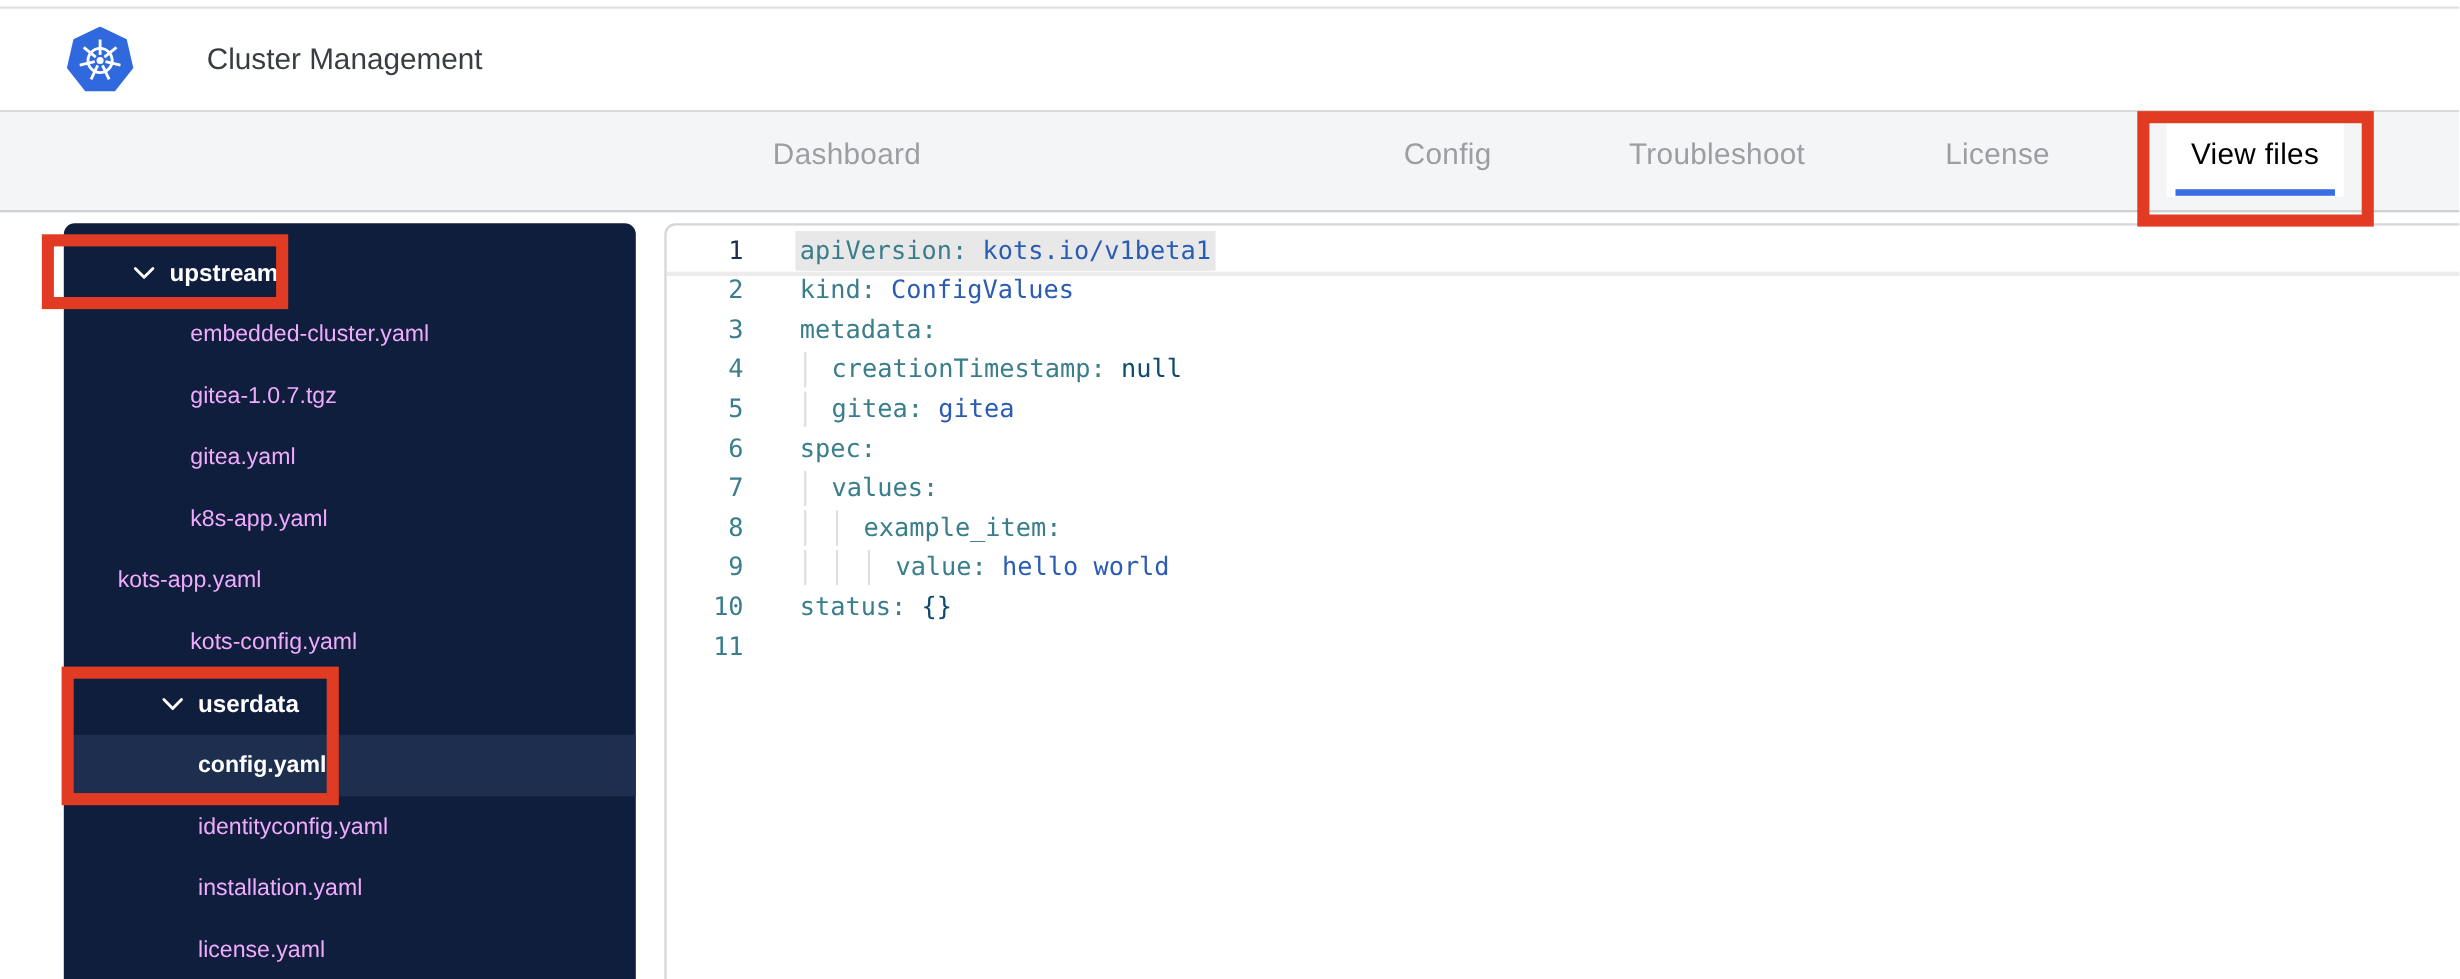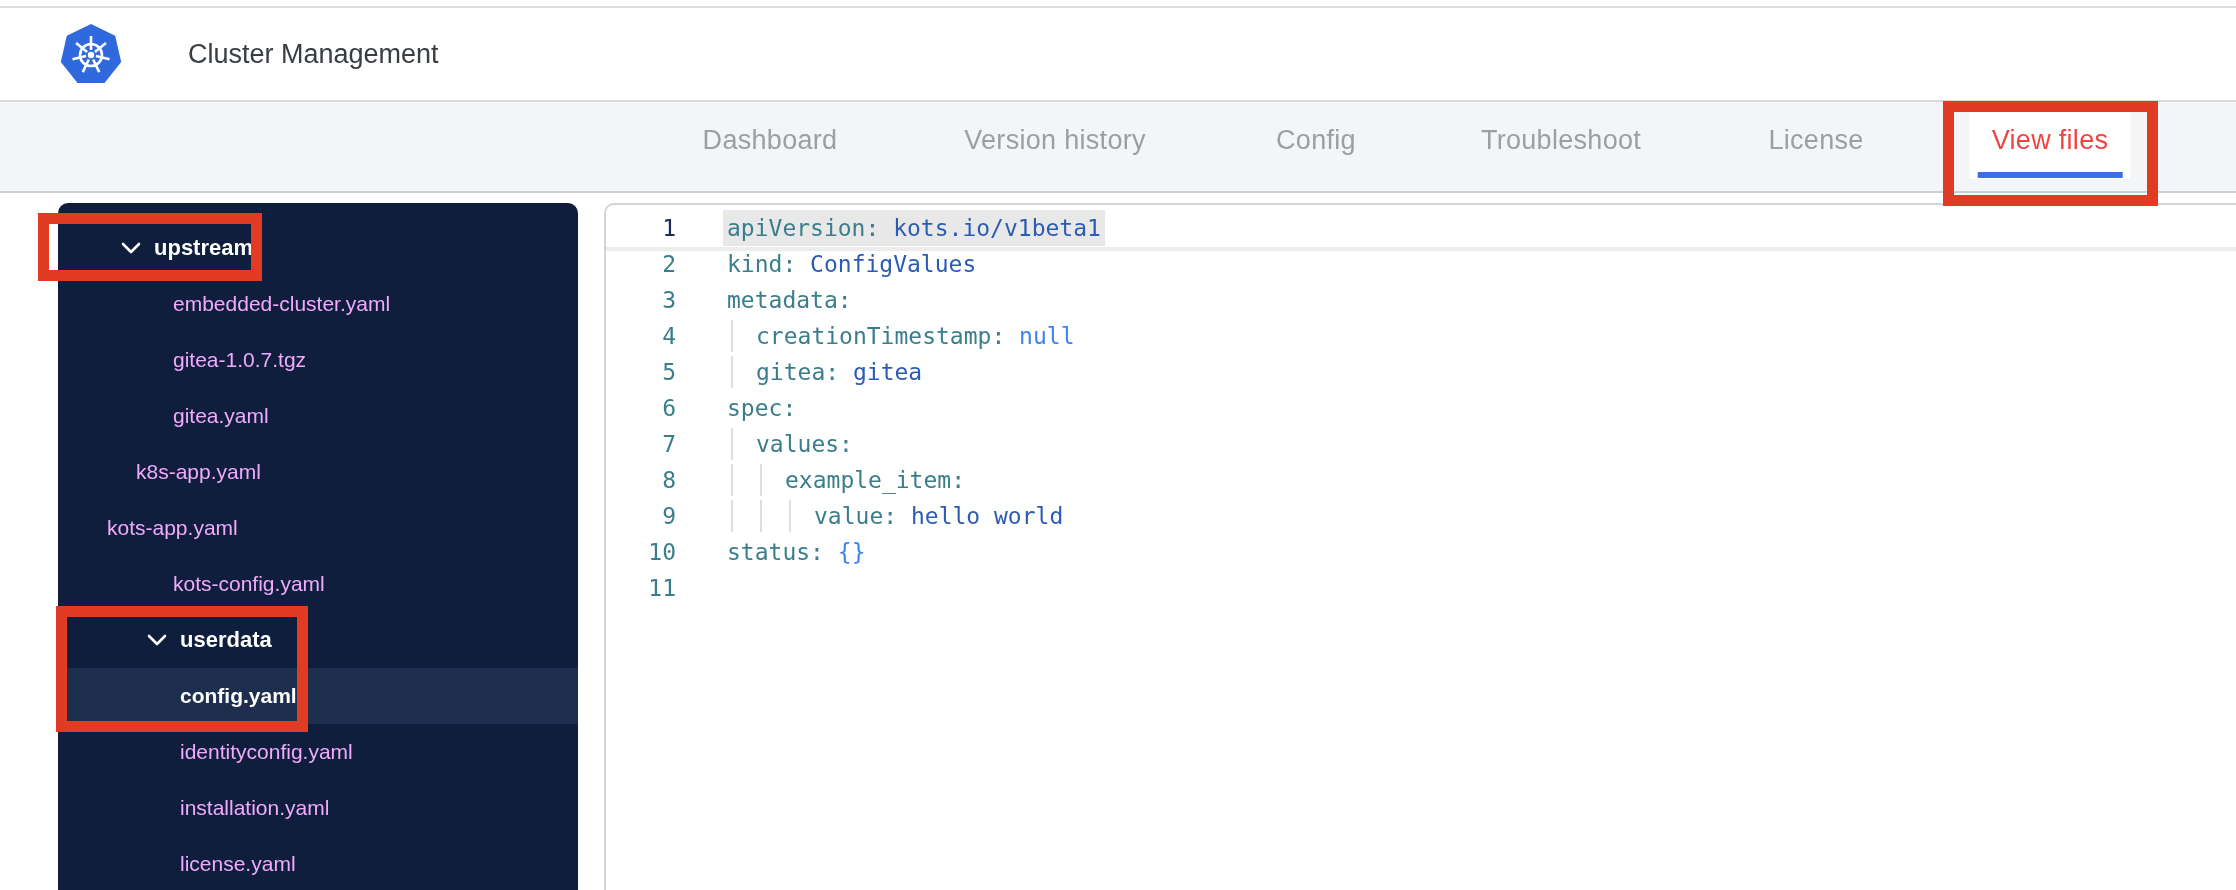--- a/index.html
+++ b/index.html
@@ -18,21 +18,21 @@
   .top-tab { display:flex; align-items:center; padding:0 30px; font-size:27px; color:#383d42;
              cursor:pointer; position:relative; }
   .top-tab.active::after { content:""; position:absolute; left:0; right:0; bottom:-2px; height:6px;
              background:var(--accent); }
 
   
   .subnav { position:relative; height:91px; background:#f4f5f6; border-bottom:2px solid #ccd0d3; }
   .subnav-item { position:absolute; top:0; height:77px; display:flex; align-items:center;
              transform:translateX(-50%); padding:0 22px; font-size:27px; letter-spacing:.3px;
              color:#9b9fa3; cursor:pointer; white-space:nowrap; }
-  .subnav-item.active { background:#fff; color:#ef4444; }
+  .subnav-item.active { background:#fff; color:#000000; }
   .subnav-item.active::after { content:""; position:absolute; left:8px; right:8px; bottom:1px;
              height:6px; background:var(--accent); }
 
   
   .sidebar { position:absolute; left:58px; top:203px; width:520px; height:687px;
              background:#0f1e3d; border-radius:10px 10px 0 0; padding-top:17px; overflow:hidden; }
   .tree-row { height:56px; display:flex; align-items:center; cursor:pointer; white-space:nowrap; }
   .tree-row.folder { color:#ffffff; font-weight:bold; font-size:22px; }
   .tree-row.file { color:#f0abfc; font-size:21px; }
   .tree-row.file.selected { background:#1e2e4f; color:#ffffff; font-weight:bold; }
@@ -43,21 +43,21 @@
             background:#fff; border:2px solid #d3d5d8; border-radius:10px; overflow:hidden; }
   .editor-inner { position:relative; padding-top:5px; font-family:"DejaVu Sans Mono", monospace;
             font-size:23px; }
   .code-row { position:relative; height:36px; line-height:36px; display:flex; }
   .gutter-num { width:70px; text-align:right; color:#3a7e8c; flex:0 0 auto; user-select:none; }
   .code-row.active .gutter-num { color:#1e2c54; }
   .code-text { margin-left:51px; position:relative; white-space:pre; }
   .code-text.selected-band { background:#e8e8e8; box-shadow:-4px 0 0 #e8e8e8, 4px 0 0 #e8e8e8; }
   .tok-key { color:#3a7e8c; }
   .tok-value { color:#2b5cb4; }
-  .tok-keyword { color:#3b82f6; }
+  .tok-keyword { color:#0c4a6e; }
   .indent-guide { position:absolute; top:2px; bottom:2px; width:2px; background:#dedede; }
   .active-line-strip { position:absolute; left:0; right:0; top:37px; height:4px;
             background:#ececec; }
 
   
   .anno { position:absolute; border:11px solid var(--anno); pointer-events:none; z-index:50; }
   .anno-upstream  { left:38px;   top:213px; width:224px; height:68px; }
   .anno-userdata  { left:56px;   top:606px; width:252px; height:126px; }
   .anno-viewfiles { left:1943px; top:101px; width:215px; height:105px; }
 </style>
@@ -87,23 +87,20 @@
         <div class="top-tab">
           <span>Cluster Management</span>
         </div>
       </div>
   </header>
 
   <nav class="subnav">
       <div class="subnav-item" style="left: 770px;">
         <span>Dashboard</span>
       </div>
-      <div class="subnav-item" style="left: 1055px;">
-        <span>Version history</span>
-      </div>
       <div class="subnav-item" style="left: 1316px;">
         <span>Config</span>
       </div>
       <div class="subnav-item" style="left: 1561px;">
         <span>Troubleshoot</span>
       </div>
       <div class="subnav-item" style="left: 1816px;">
         <span>License</span>
       </div>
       <div class="subnav-item active" style="left: 2050px;">
@@ -120,21 +117,21 @@
       </div>
       <div class="tree-row file" style="padding-left: 115px;">
         <span>embedded-cluster.yaml</span>
       </div>
       <div class="tree-row file" style="padding-left: 115px;">
         <span>gitea-1.0.7.tgz</span>
       </div>
       <div class="tree-row file" style="padding-left: 115px;">
         <span>gitea.yaml</span>
       </div>
-      <div class="tree-row file" style="padding-left: 78px;">
+      <div class="tree-row file" style="padding-left: 115px;">
         <span>k8s-app.yaml</span>
       </div>
       <div class="tree-row file" style="padding-left: 49px;">
         <span>kots-app.yaml</span>
       </div>
       <div class="tree-row file" style="padding-left: 115px;">
         <span>kots-config.yaml</span>
       </div>
       <div class="tree-row folder" style="padding-left: 88px;">
         <svg class="chevron" viewBox="0 0 22 14">

